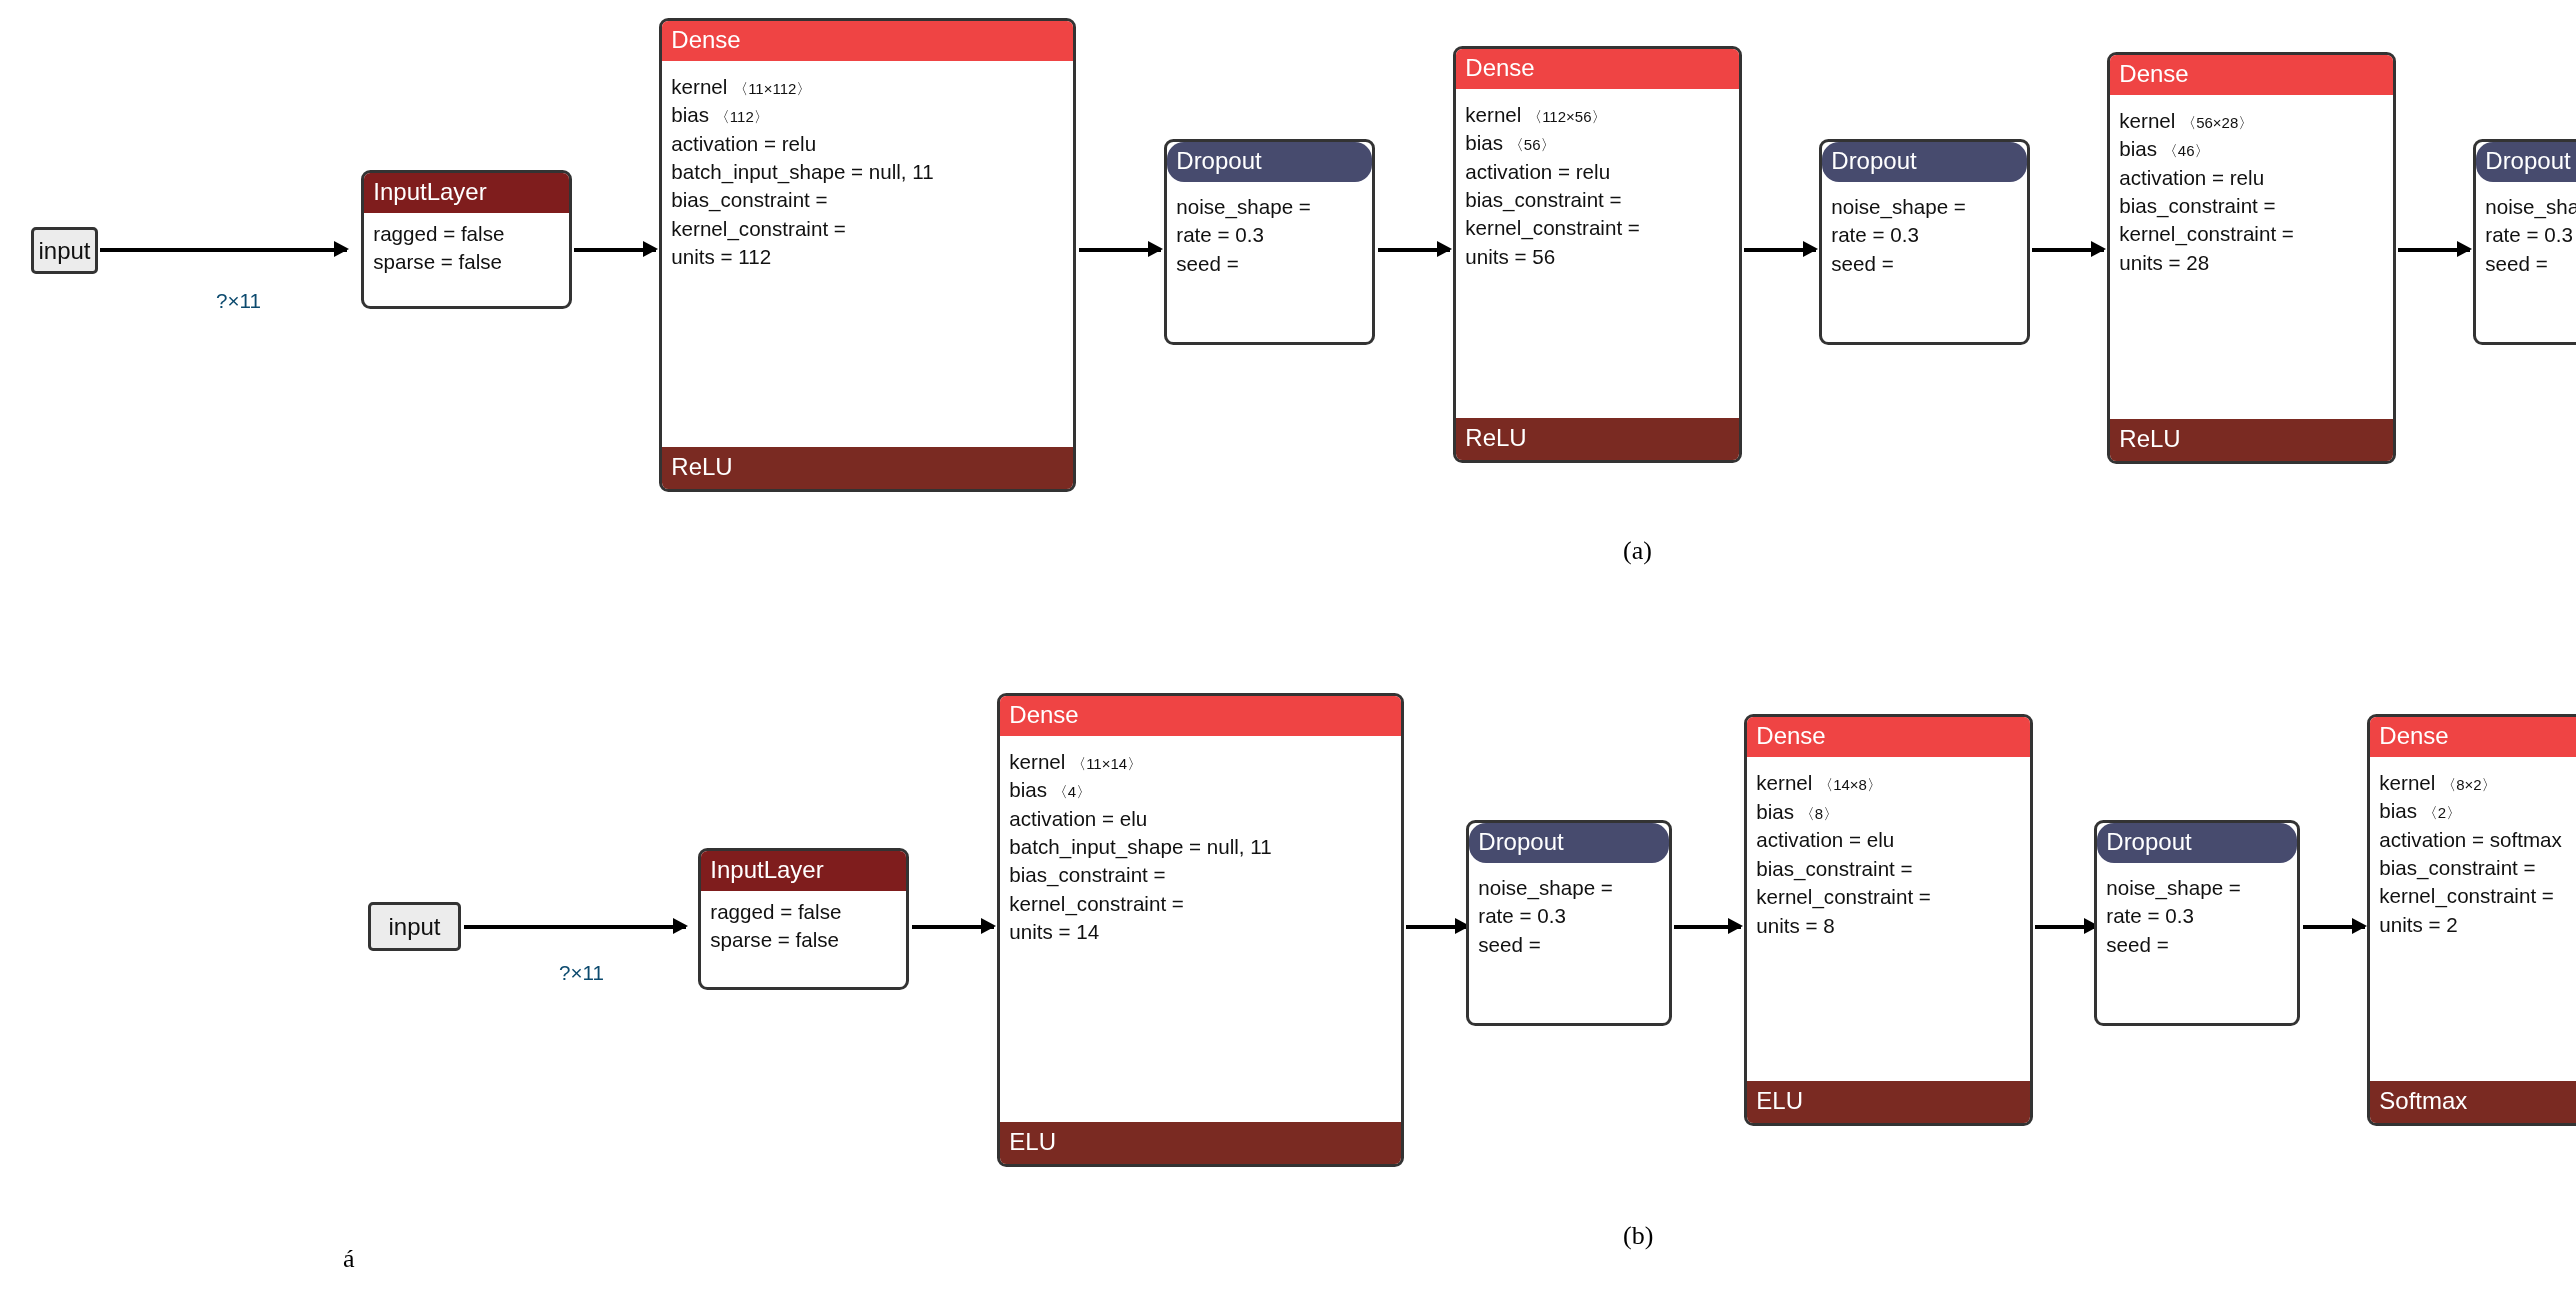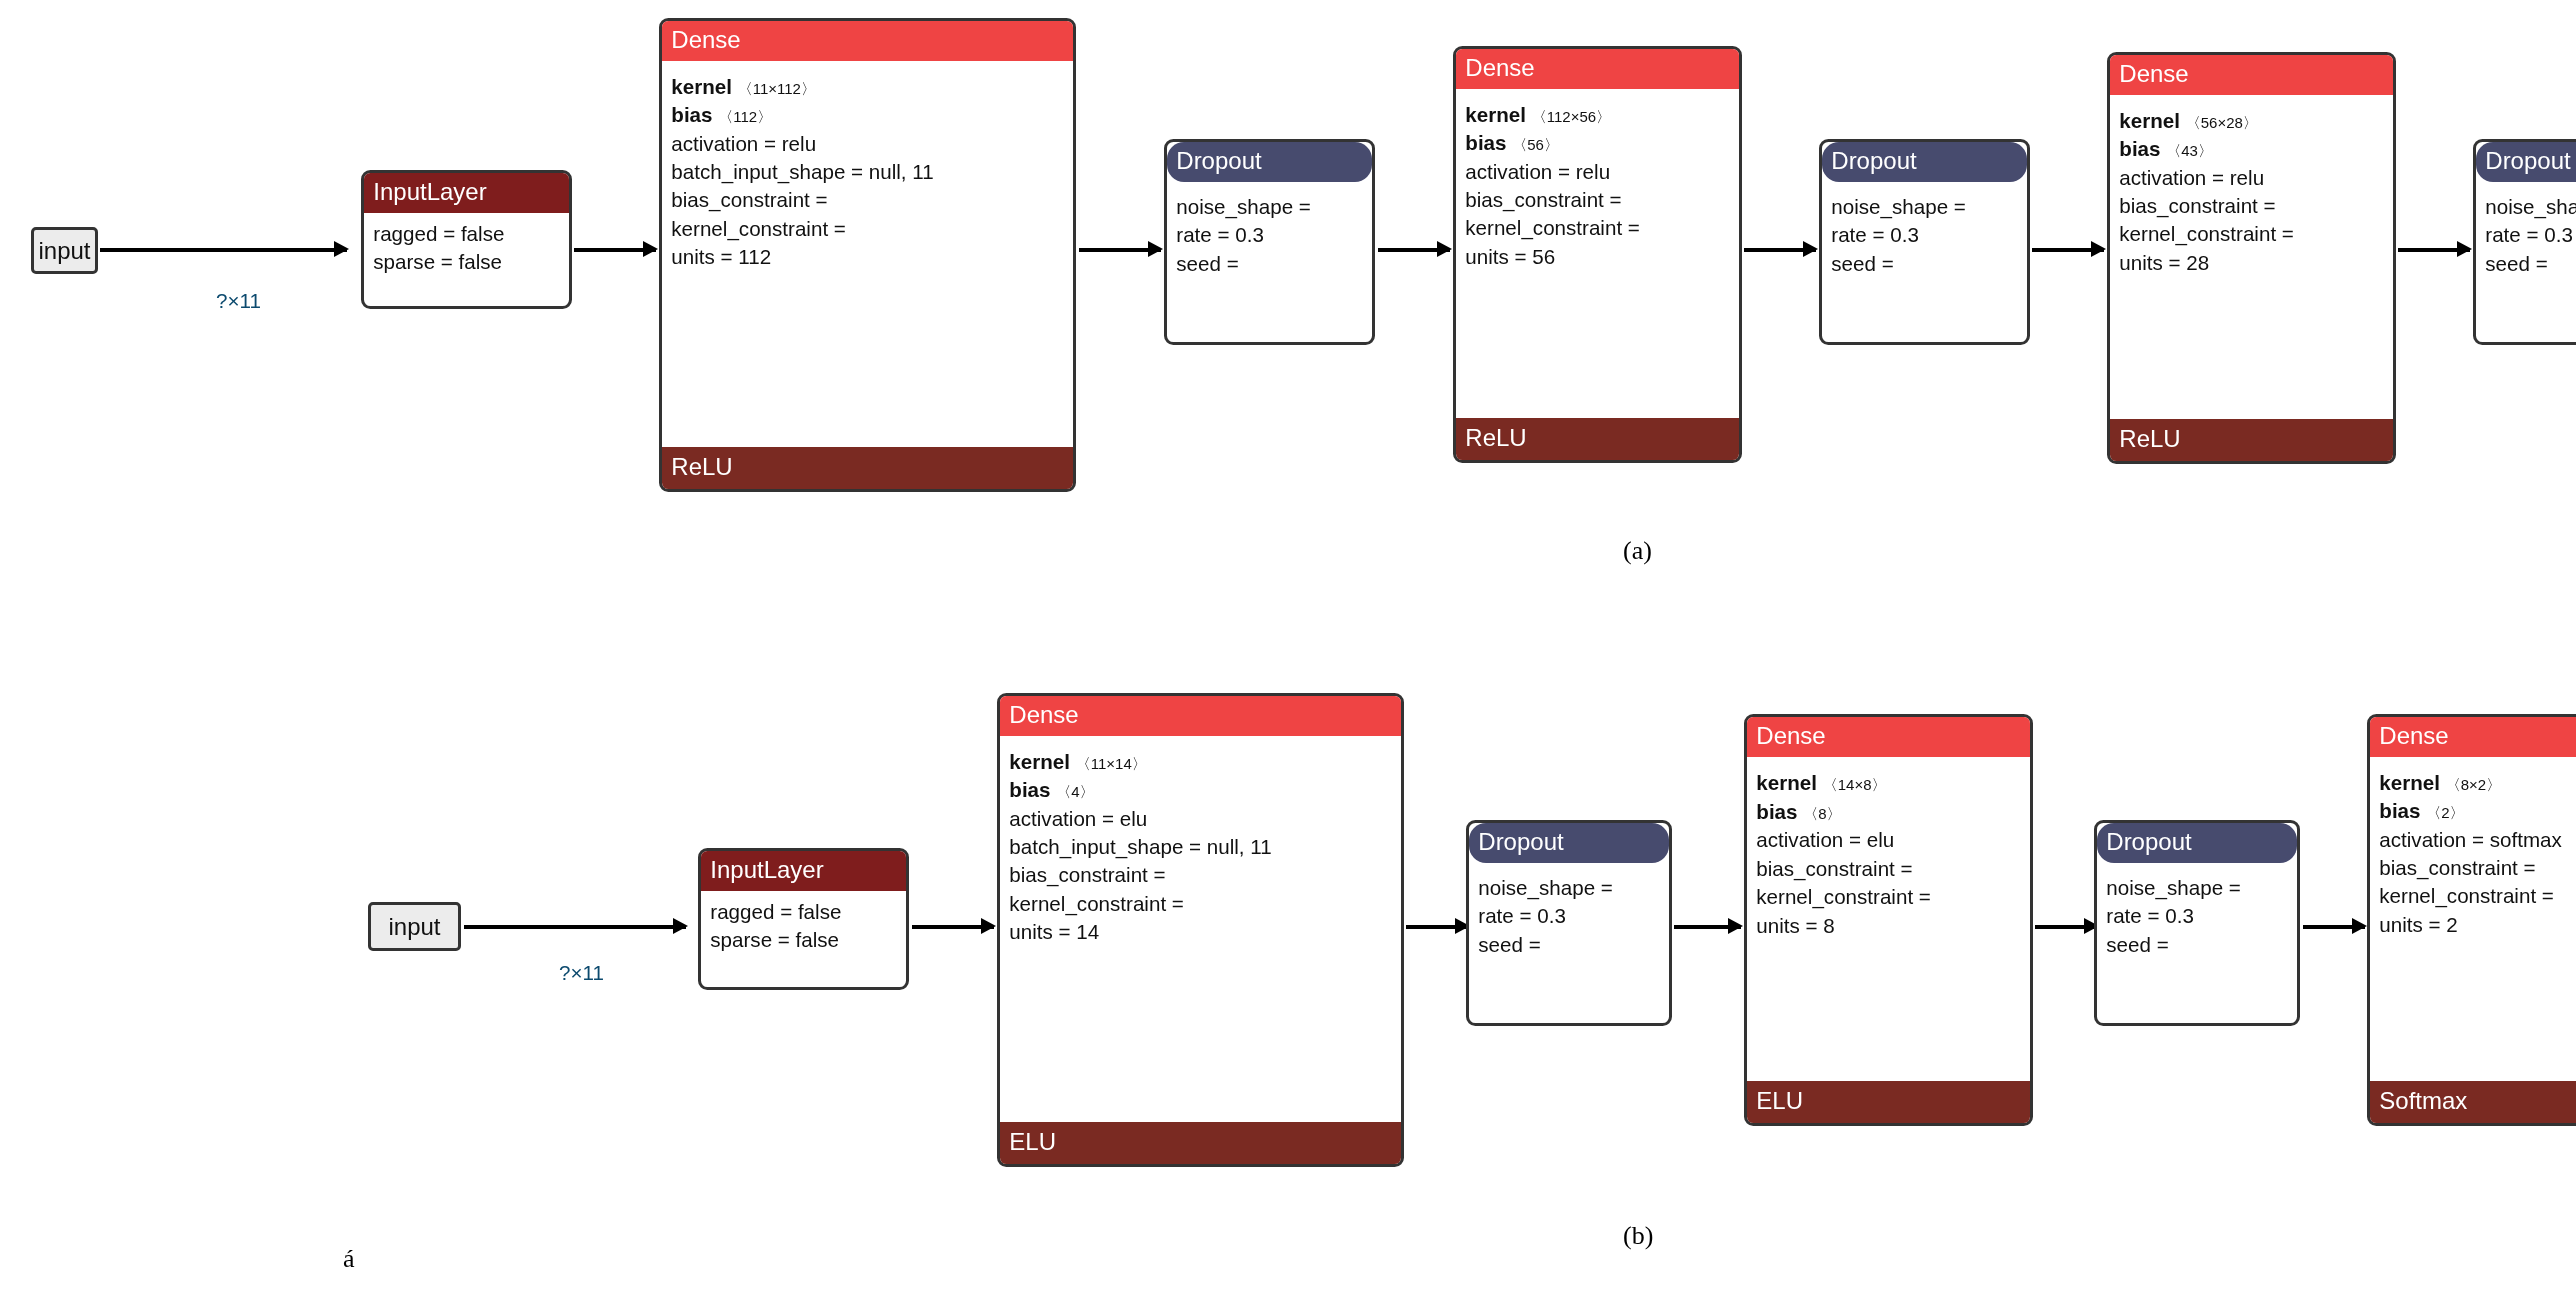--- a/index.html
+++ b/index.html
@@ -15,21 +15,21 @@
   .terminal{background:#ececec;display:flex;align-items:center;justify-content:center;
             font-size:24px;color:#111;border-radius:5px;}
 
   .hdr{color:#ffffff;font-size:24px;line-height:1;padding:7.2px 9.3px 9.3px 9.3px;}
   .hdr-dense{background:#ef4444;}
   .hdr-dropout{background:#474b6e;border-radius:17px;}
   .hdr-input{background:#7f1d1d;}
 
   .body{background:#ffffff;padding:6.2px 9.3px 7.2px 9.3px;}
   .prop{font-size:20.6px;line-height:1.38;color:#111;white-space:nowrap;}
-  .prop b{font-weight:bold;}
+  .prop b{font-weight:normal;}
   .prop .ang{font-size:15px;}
 
   .ftr{background:#7a2a22;color:#ffffff;font-size:24px;line-height:1;padding:8.2px 9.3px 10.3px 9.3px;}
 
   
   .arrow{position:absolute;height:4.1px;background:#000;}
   .arrow::after{content:"";position:absolute;right:-2.1px;top:-6.7px;
      border-top:8.8px solid transparent;border-bottom:8.8px solid transparent;border-left:15.5px solid #000;}
 
   .edgelabel{position:absolute;font-size:20.6px;color:#0c4a6e;white-space:nowrap;}
@@ -120,21 +120,21 @@
 
   <div class="node" style="left:2107px;top:52px;width:289px;height:412px;">
     <div class="hdr hdr-dense">Dense</div>
     <div class="body" style="padding-top:11.3px;">
       <div class="prop">
         <b>kernel</b>
         <span class="ang">〈56×28〉</span>
       </div>
       <div class="prop">
         <b>bias</b>
-        <span class="ang">〈43〉</span>
+        <span class="ang">〈46〉</span>
       </div>
       <div class="prop">activation = relu</div>
       <div class="prop">bias_constraint =</div>
       <div class="prop">kernel_constraint =</div>
       <div class="prop">units = 28</div>
     </div>
     <div class="ftr" style="position:absolute;left:0;right:0;bottom:0;">ReLU</div>
   </div>
   <div class="arrow" style="left:2398px;top:248px;width:72px;"></div>
 

